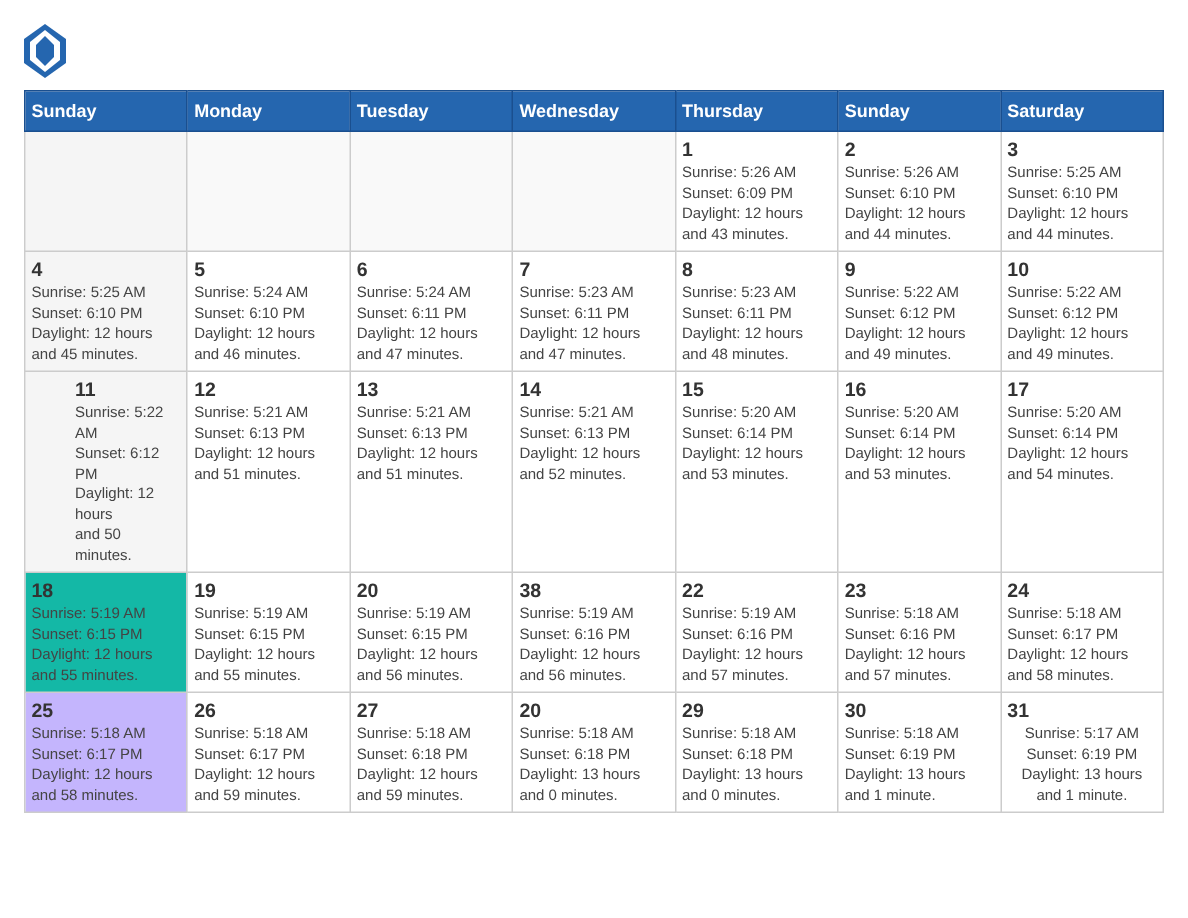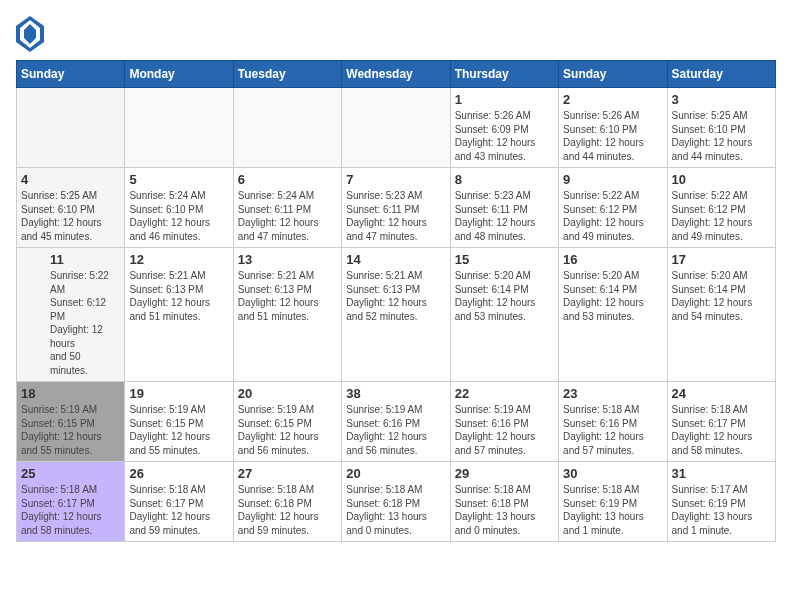--- a/index.html
+++ b/index.html
@@ -241,21 +241,21 @@
         </td>
         <td class="has-date">
           <span class="day-number">17</span>
           <div class="day-info" style="white-space: pre-line;">Sunrise: 5:20 AM
 Sunset: 6:14 PM
 Daylight: 12 hours
 and 54 minutes.</div>
         </td>
       </tr>
       <tr>
-        <td class="has-date" style="background-color: #a3a3a3;">
+        <td class="has-date" style="background-color: #14b8a6;">
           <span class="day-number">18</span>
           <div class="day-info" style="white-space: pre-line;">Sunrise: 5:19 AM
 Sunset: 6:15 PM
 Daylight: 12 hours
 and 55 minutes.</div>
         </td>
         <td class="has-date">
           <span class="day-number">19</span>
           <div class="day-info" style="white-space: pre-line;">Sunrise: 5:19 AM
 Sunset: 6:15 PM
@@ -336,20 +336,20 @@
         </td>
         <td class="has-date">
           <span class="day-number">30</span>
           <div class="day-info" style="white-space: pre-line;">Sunrise: 5:18 AM
 Sunset: 6:19 PM
 Daylight: 13 hours
 and 1 minute.</div>
         </td>
         <td class="has-date">
           <span class="day-number">31</span>
-          <div class="day-info" style="white-space: pre-line;">Sunrise: 5:17 AM
+          <div class="day-info" style="white-space: pre-line; text-align: center;">Sunrise: 5:17 AM
 Sunset: 6:19 PM
 Daylight: 13 hours
 and 1 minute.</div>
         </td>
       </tr>
     </tbody>
 </table>
 
 </body></html>

